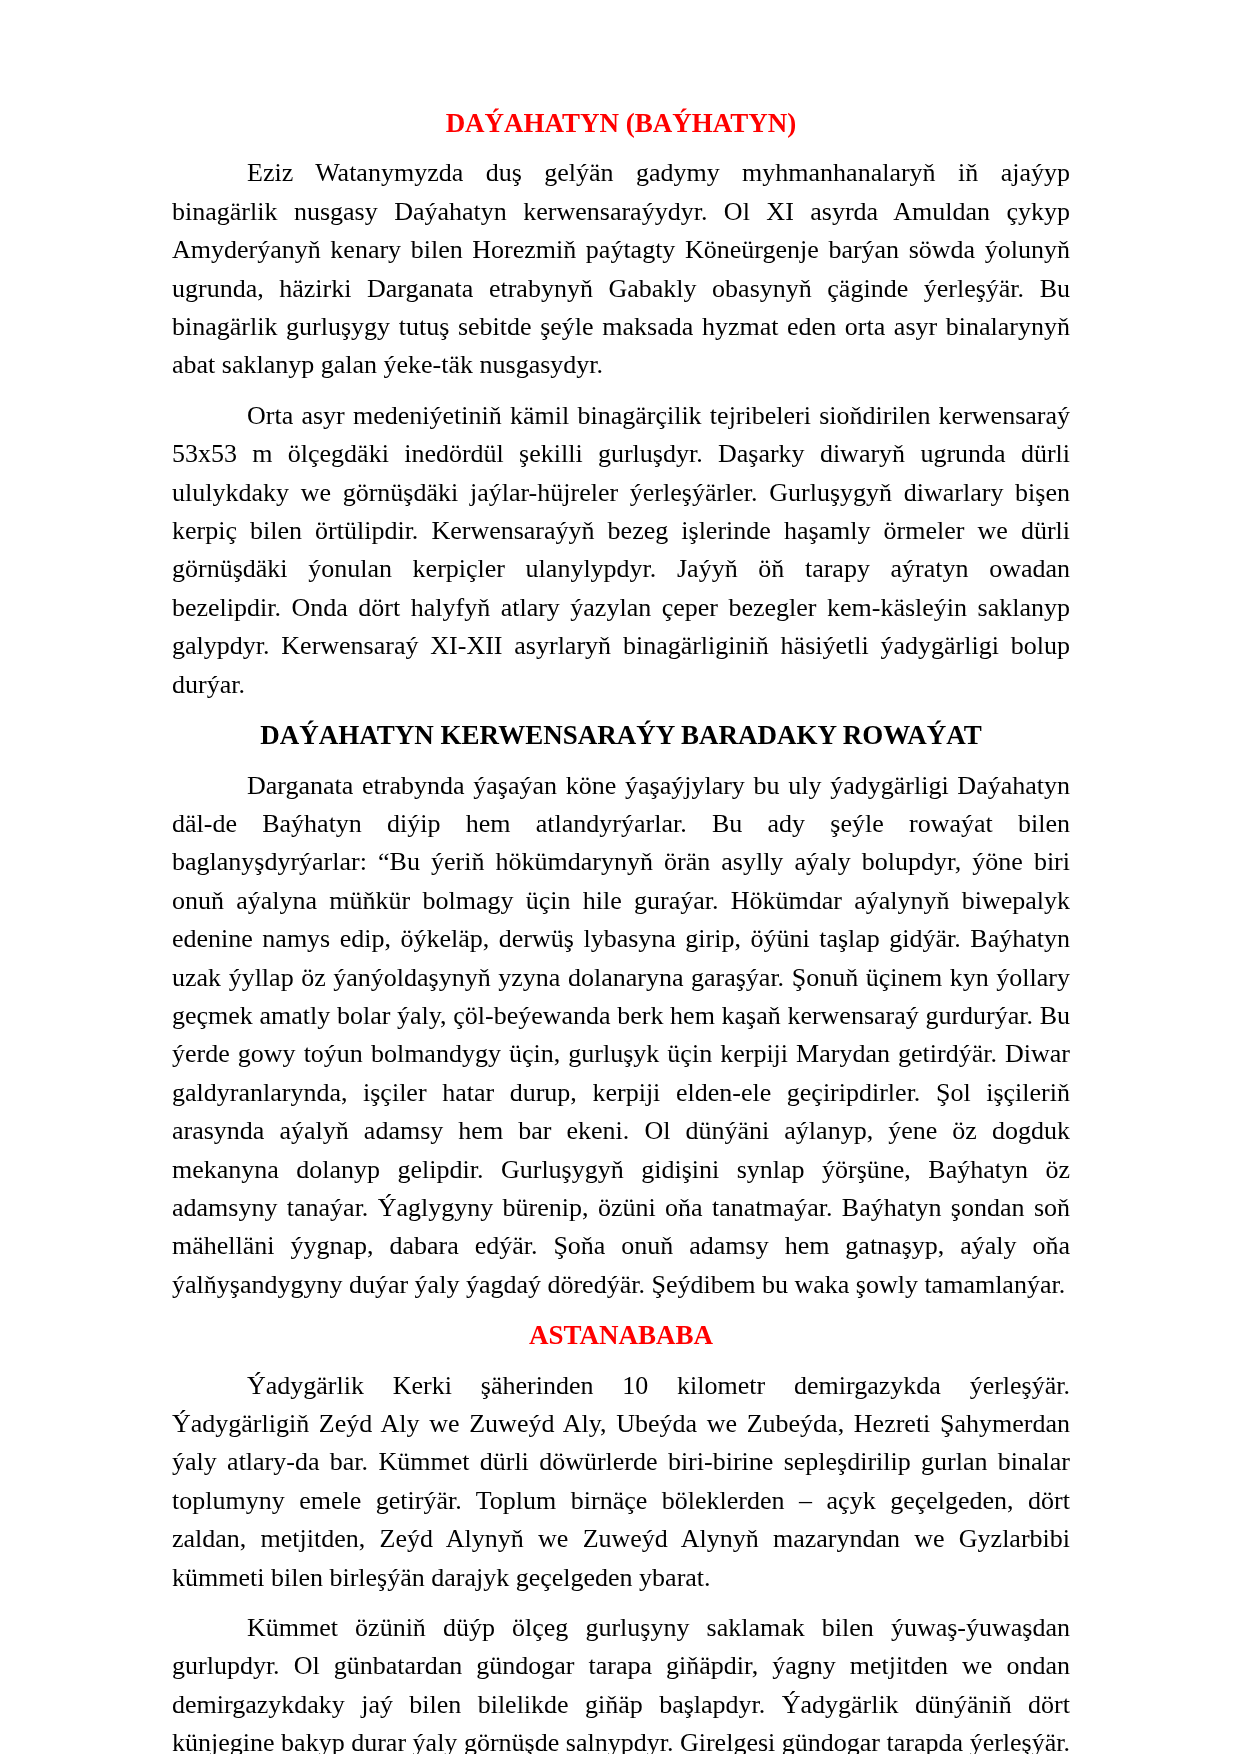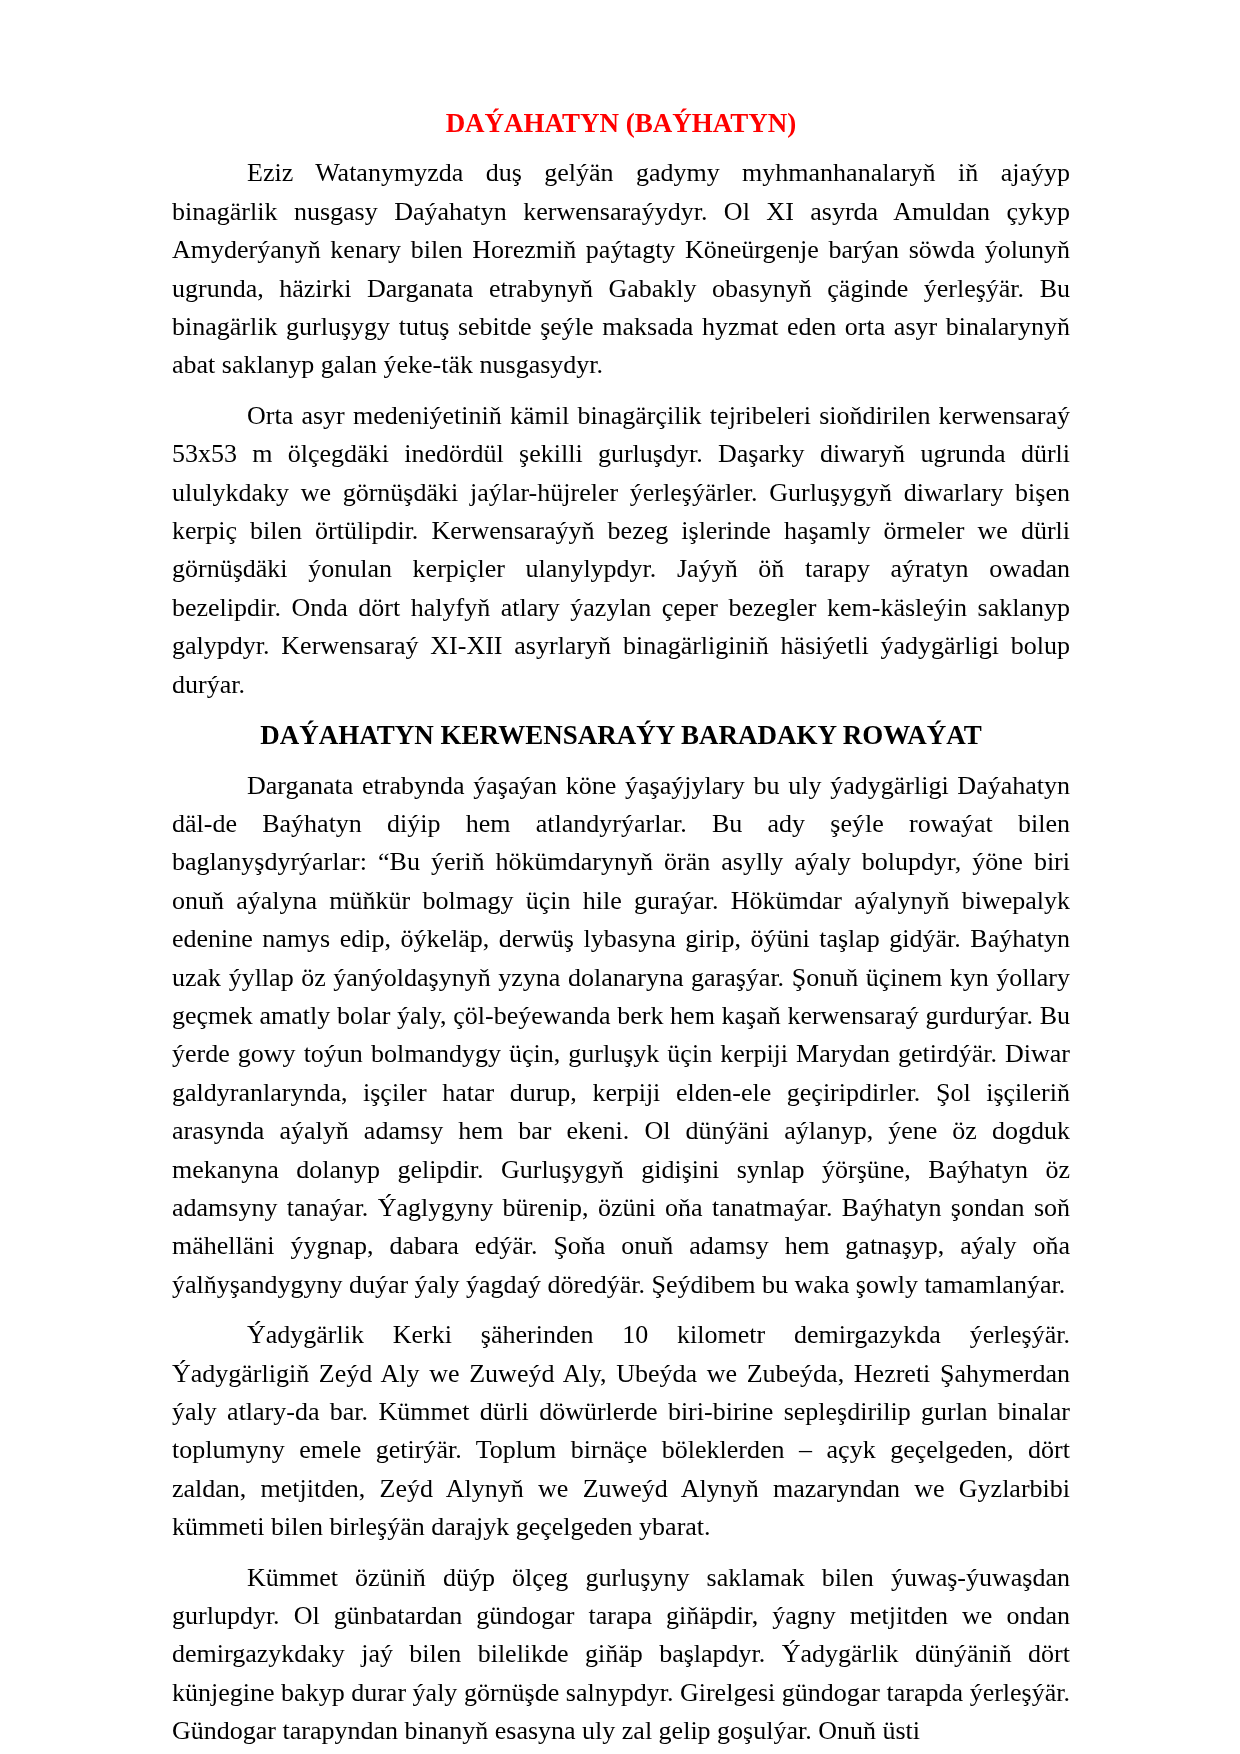--- a/index.html
+++ b/index.html
@@ -46,18 +46,19 @@
   <h1 class="heading red">DAÝAHATYN (BAÝHATYN)</h1>
 
   <p class="body-para">Eziz Watanymyzda duş gelýän gadymy myhmanhanalaryň iň ajaýyp binagärlik nusgasy Daýahatyn kerwensaraýydyr. Ol XI asyrda Amuldan çykyp Amyderýanyň kenary bilen Horezmiň paýtagty Köneürgenje barýan söwda ýolunyň ugrunda, häzirki Darganata etrabynyň Gabakly obasynyň çäginde ýerleşýär. Bu binagärlik gurluşygy tutuş sebitde şeýle maksada hyzmat eden orta asyr binalarynyň abat saklanyp galan ýeke-täk nusgasydyr.</p>
 
   <p class="body-para">Orta asyr medeniýetiniň kämil binagärçilik tejribeleri sioňdirilen kerwensaraý 53x53 m ölçegdäki inedördül şekilli gurluşdyr. Daşarky diwaryň ugrunda dürli ululykdaky we görnüşdäki jaýlar-hüjreler ýerleşýärler. Gurluşygyň diwarlary bişen kerpiç bilen örtülipdir. Kerwensaraýyň bezeg işlerinde haşamly örmeler we dürli görnüşdäki ýonulan kerpiçler ulanylypdyr. Jaýyň öň tarapy aýratyn owadan bezelipdir. Onda dört halyfyň atlary ýazylan çeper bezegler kem-käsleýin saklanyp galypdyr. Kerwensaraý XI-XII asyrlaryň binagärliginiň häsiýetli ýadygärligi bolup durýar.</p>
 
   <h2 class="heading black spaced-before">DAÝAHATYN KERWENSARAÝY BARADAKY ROWAÝAT</h2>
 
   <p class="body-para">Darganata etrabynda ýaşaýan köne ýaşaýjylary bu uly ýadygärligi Daýahatyn däl-de Baýhatyn diýip hem atlandyrýarlar. Bu ady şeýle rowaýat bilen baglanyşdyrýarlar: “Bu ýeriň hökümdarynyň örän asylly aýaly bolupdyr, ýöne biri onuň aýalyna müňkür bolmagy üçin hile guraýar. Hökümdar aýalynyň biwepalyk edenine namys edip, öýkeläp, derwüş lybasyna girip, öýüni taşlap gidýär. Baýhatyn uzak ýyllap öz ýanýoldaşynyň yzyna dolanaryna garaşýar. Şonuň üçinem kyn ýollary geçmek amatly bolar ýaly, çöl-beýewanda berk hem kaşaň kerwensaraý gurdurýar. Bu ýerde gowy toýun bolmandygy üçin, gurluşyk üçin kerpiji Marydan getirdýär. Diwar galdyranlarynda, işçiler hatar durup, kerpiji elden-ele geçiripdirler. Şol işçileriň arasynda aýalyň adamsy hem bar ekeni. Ol dünýäni aýlanyp, ýene öz dogduk mekanyna dolanyp gelipdir. Gurluşygyň gidişini synlap ýörşüne, Baýhatyn öz adamsyny tanaýar. Ýaglygyny bürenip, özüni oňa tanatmaýar. Baýhatyn şondan soň mähelläni ýygnap, dabara edýär. Şoňa onuň adamsy hem gatnaşyp, aýaly oňa ýalňyşandygyny duýar ýaly ýagdaý döredýär. Şeýdibem bu waka şowly tamamlanýar.</p>
 
+  <h2 class="heading red small-space-before">ASTANABABA</h2>
 
   <p class="body-para">Ýadygärlik Kerki şäherinden 10 kilometr demirgazykda ýerleşýär. Ýadygärligiň Zeýd Aly we Zuweýd Aly, Ubeýda we Zubeýda, Hezreti Şahymerdan ýaly atlary-da bar. Kümmet dürli döwürlerde biri-birine sepleşdirilip gurlan binalar toplumyny emele getirýär. Toplum birnäçe böleklerden – açyk geçelgeden, dört zaldan, metjitden, Zeýd Alynyň we Zuweýd Alynyň mazaryndan we Gyzlarbibi kümmeti bilen birleşýän darajyk geçelgeden ybarat.</p>
 
   <p class="body-para">Kümmet özüniň düýp ölçeg gurluşyny saklamak bilen ýuwaş-ýuwaşdan gurlupdyr. Ol günbatardan gündogar tarapa giňäpdir, ýagny metjitden we ondan demirgazykdaky jaý bilen bilelikde giňäp başlapdyr. Ýadygärlik dünýäniň dört künjegine bakyp durar ýaly görnüşde salnypdyr. Girelgesi gündogar tarapda ýerleşýär. Gündogar tarapyndan binanyň esasyna uly zal gelip goşulýar. Onuň üsti</p>
 
 </div>
 
 </body></html>

